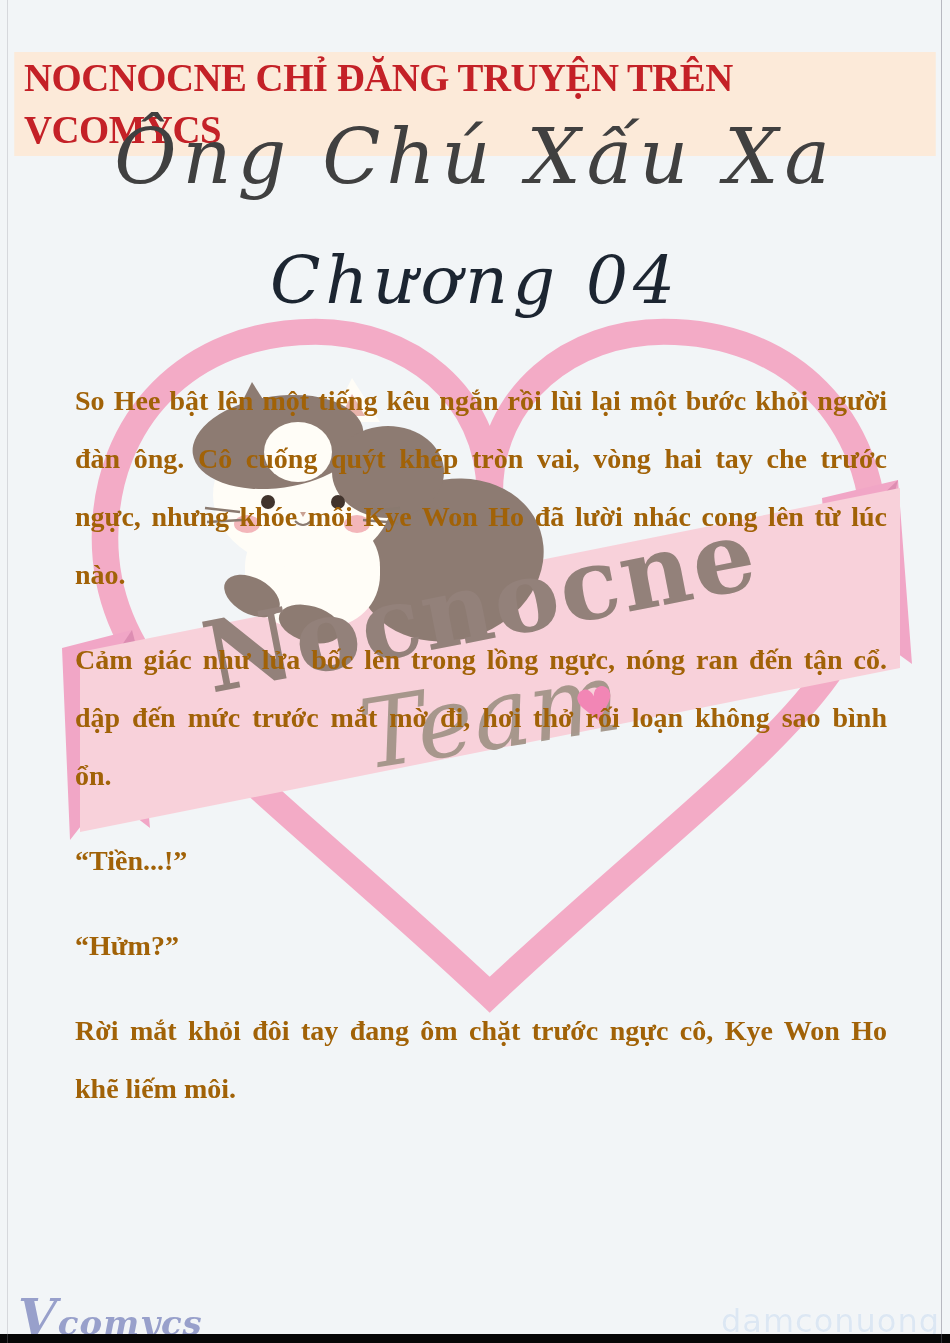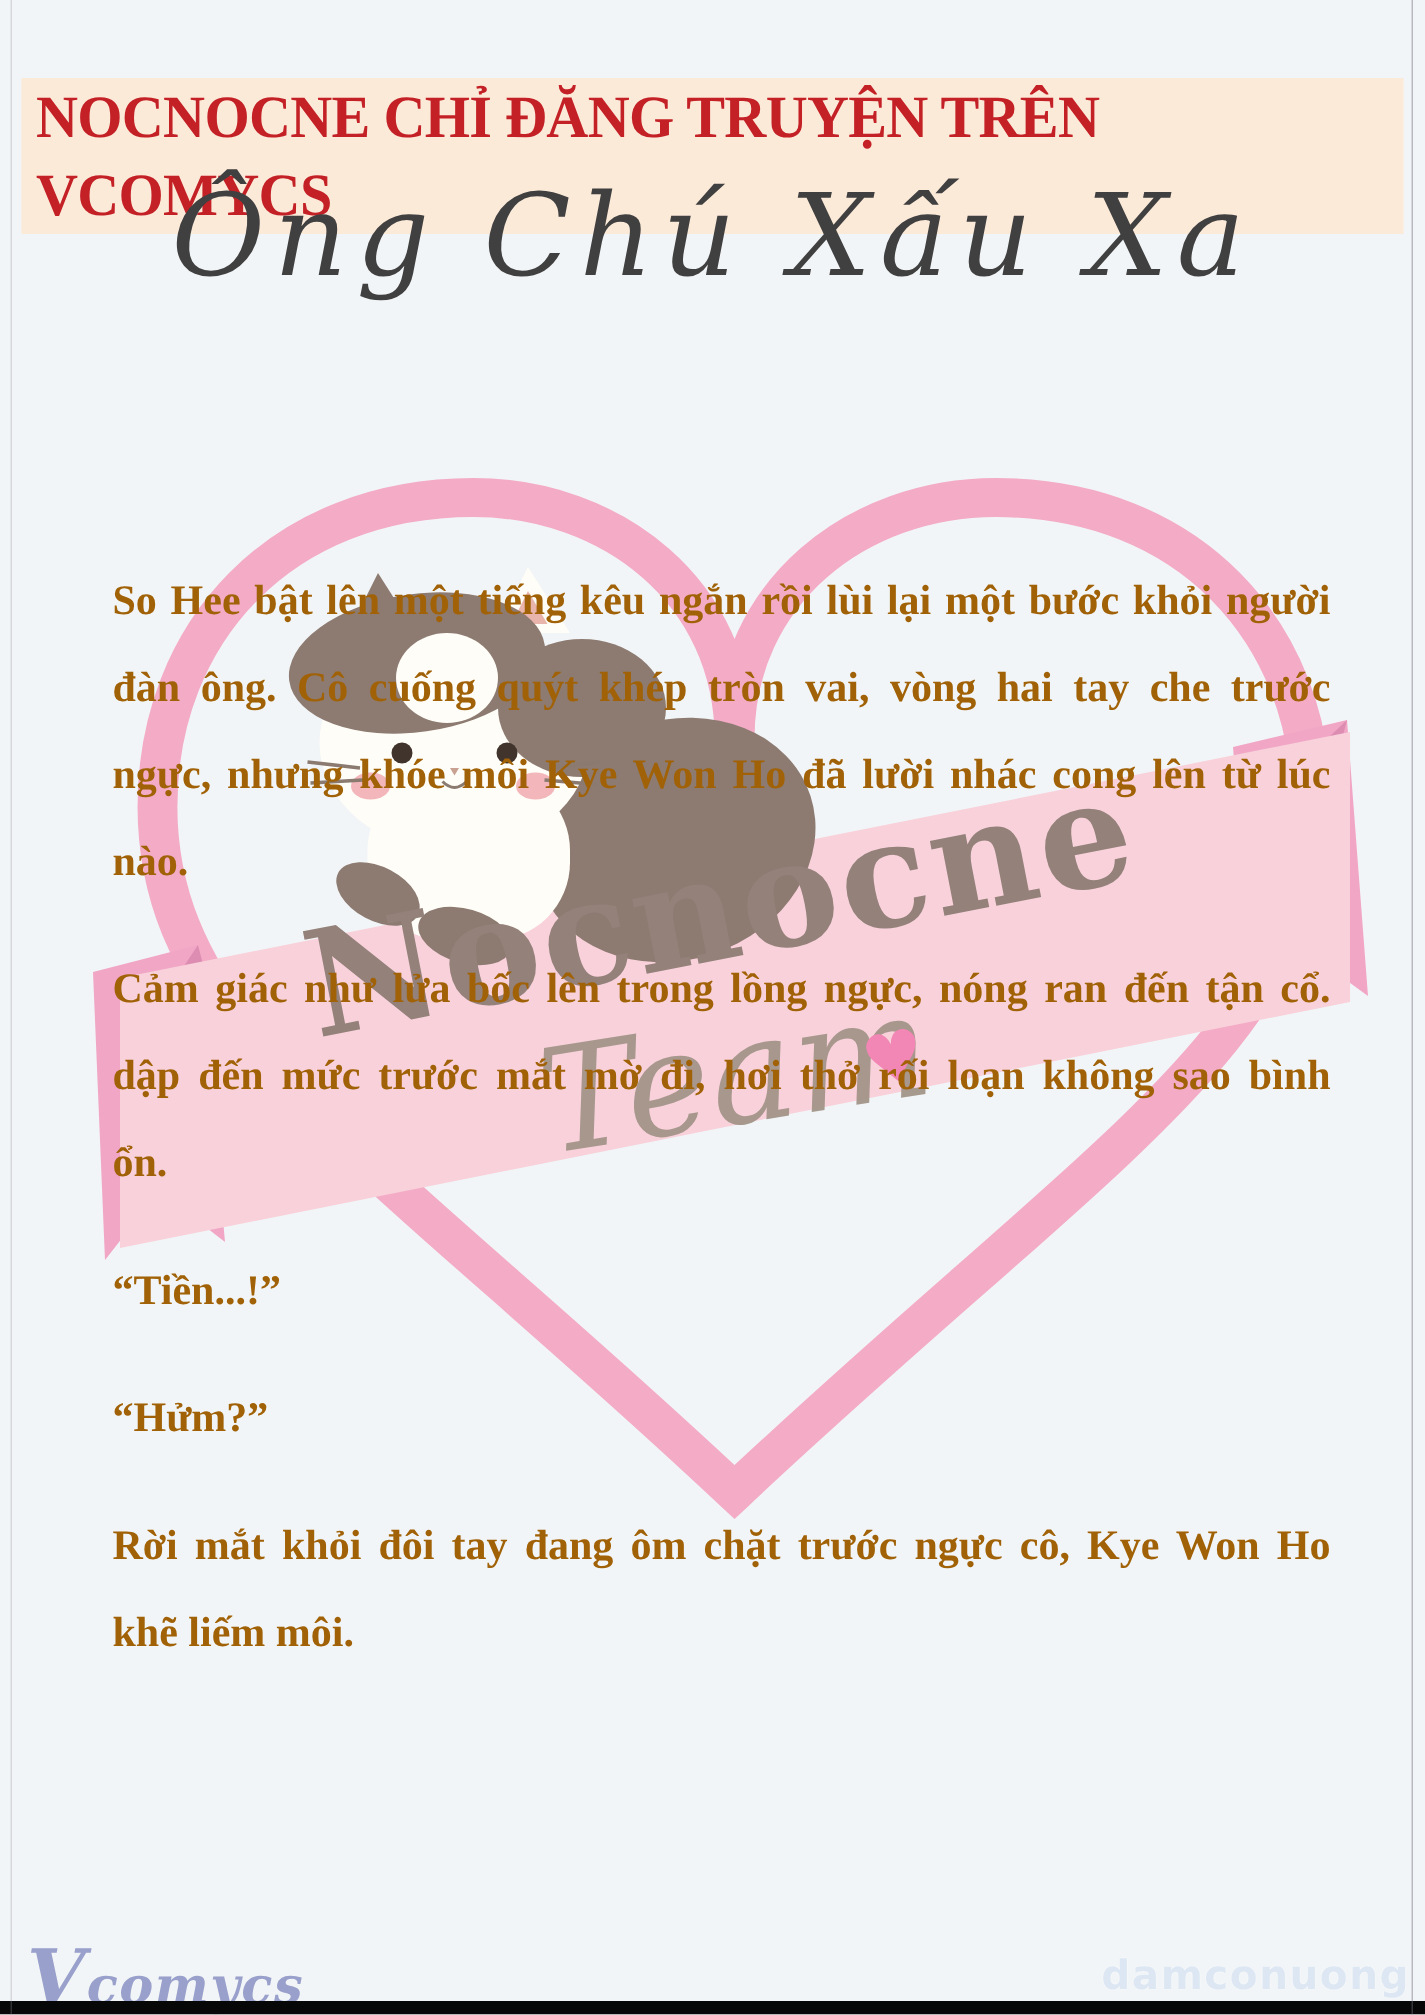--- a/index.html
+++ b/index.html
@@ -101,21 +101,21 @@
     font-family:"DejaVu Serif", serif;
     font-style:italic; font-weight:700;
     font-size:34px; letter-spacing:1px;
     color:#98a0cb;
     z-index:4;
   }
   .logo::first-letter { font-size:50px; }
   .right-watermark {
     position:absolute; right:10px; top:1302px;
     font-family:"DejaVu Sans", sans-serif;
-    font-weight:700; font-size:27px; letter-spacing:1px;
+    font-weight:400; font-size:32px; letter-spacing:1px;
     color:#dce7f3;
     text-shadow:0 0 1px #ffffff;
     z-index:4;
   }
   .bottom-bar {
     position:absolute; left:0; bottom:0; width:100%; height:9px;
     background:#070707; z-index:5;
   }
   .edge-line { position:absolute; top:0; width:1px; height:100%; z-index:5; }
   .edge-left  { left:7px;  background:rgba(150,150,160,0.30); }
@@ -170,20 +170,21 @@
 </div>
 
 <div class="content-layer">
 
   <div class="notice-wrap">
     <span class="notice">NOCNOCNE CHỈ ĐĂNG TRUYỆN TRÊN VCOMYCS</span>
   </div>
 
   <div class="story-title">Ông Chú Xấu Xa</div>
 
+  <div class="chapter-title">Chương 04</div>
 
   <div class="text-body">
       <div class="para">
         <div class="line just">So Hee bật lên một tiếng kêu ngắn rồi lùi lại một bước khỏi người</div>
         <div class="line just">đàn ông. Cô cuống quýt khép tròn vai, vòng hai tay che trước</div>
         <div class="line just">ngực, nhưng khóe môi Kye Won Ho đã lười nhác cong lên từ lúc</div>
         <div class="line">nào.</div>
       </div>
       <div class="para">
         <div class="line just">Cảm giác như lửa bốc lên trong lồng ngực, nóng ran đến tận cổ.</div>

